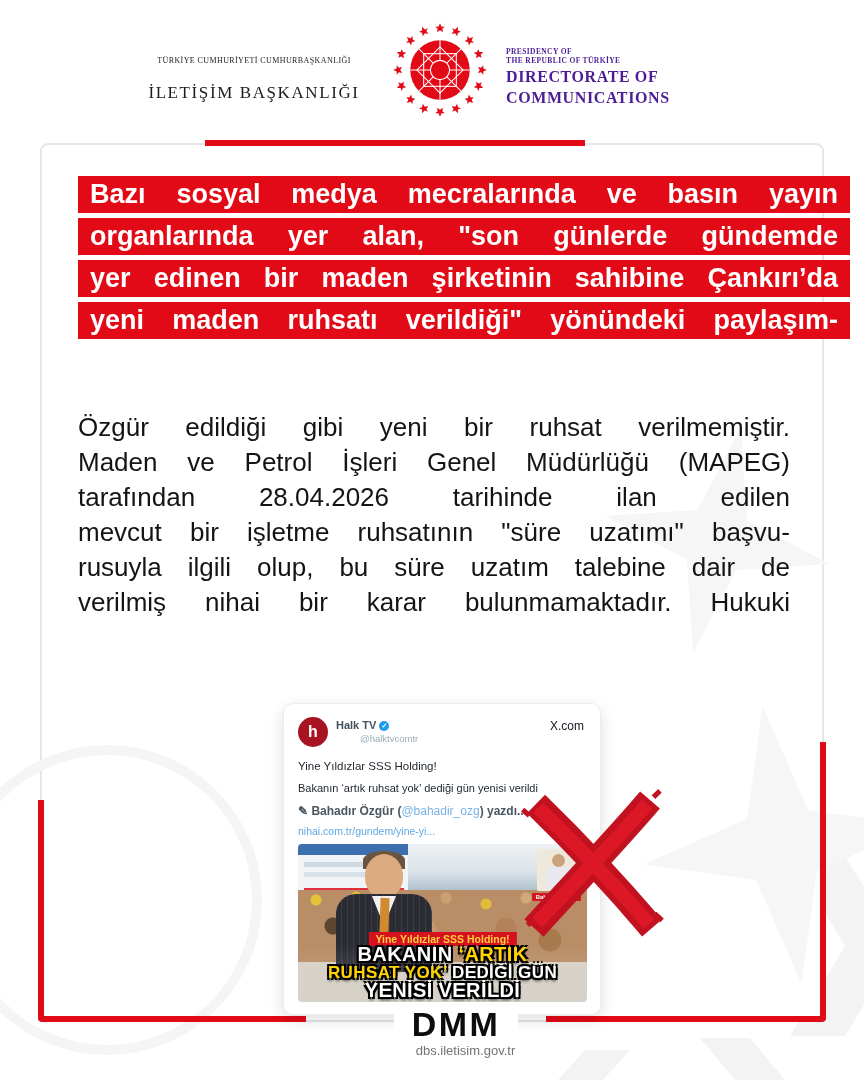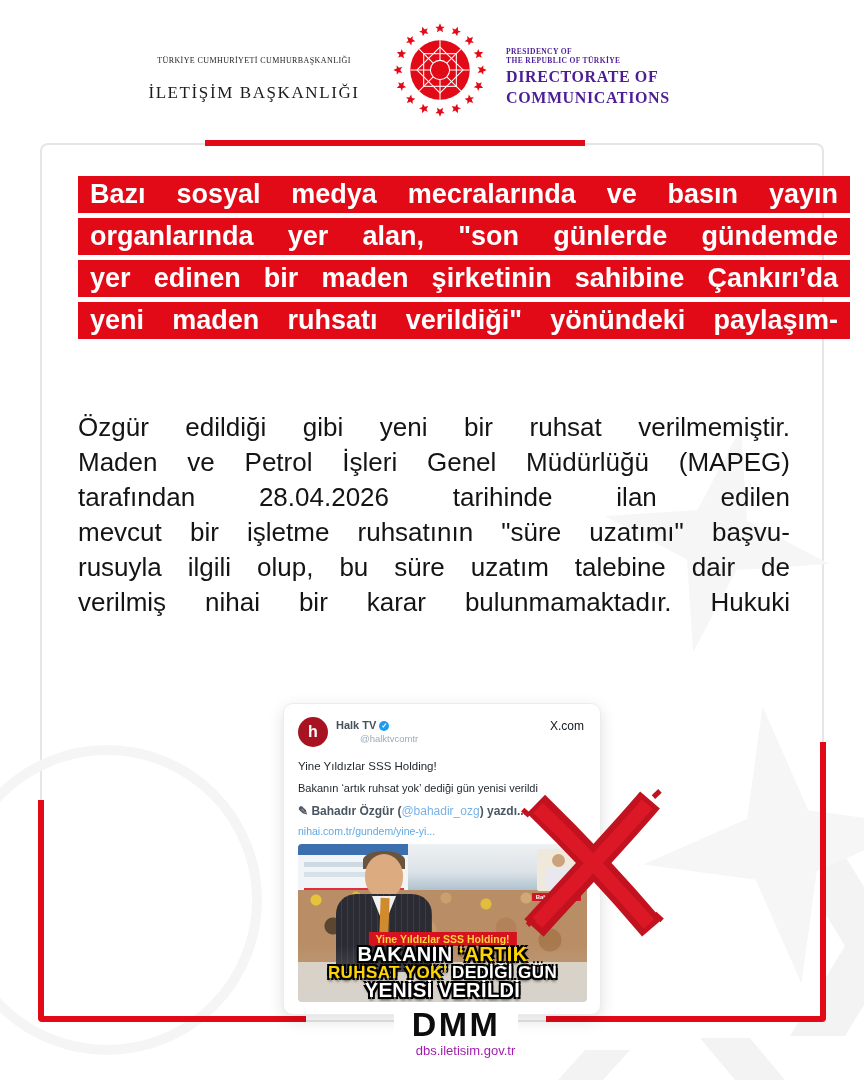--- a/index.html
+++ b/index.html
@@ -107,21 +107,21 @@
   .ti-hl .l3{font-size:20px;line-height:19px;}
   .hl-w{color:#fff;text-shadow:2px 2px 0 #000,-2px -2px 0 #000,2px -2px 0 #000,-2px 2px 0 #000,0 3px 3px rgba(0,0,0,.75);}
   .hl-y{color:#ffd400;text-shadow:2px 2px 0 #000,-2px -2px 0 #000,2px -2px 0 #000,-2px 2px 0 #000,0 3px 3px rgba(0,0,0,.75);}
 
   .redx{position:absolute;left:518px;top:782px;width:150px;height:162px;z-index:6;}
 
   
   .footer{position:absolute;left:0;right:0;top:1006px;text-align:center;z-index:6;padding-left:48px;}
   .dmm{display:inline-block;background:#fff;padding:0 18px;font-size:34px;font-weight:bold;
        letter-spacing:2.5px;color:#0d0d0d;line-height:36px;transform:scaleY(.96);}
-  .dmm-url{font-size:13px;color:#a21caf;margin-top:1px;margin-left:19px;}
+  .dmm-url{font-size:13px;color:#737373;margin-top:1px;margin-left:19px;}
 </style>
 </head>
 <body>
 
 <div class="page">
 
   <div class="chev" style="left:790px;top:856px;width:110px;height:180px;"></div>
   <div class="chev" style="left:700px;top:1038px;width:100px;height:120px;"></div>
   <div class="chev" style="left:540px;top:1050px;width:90px;height:100px;transform:rotate(180deg);"></div>
 

